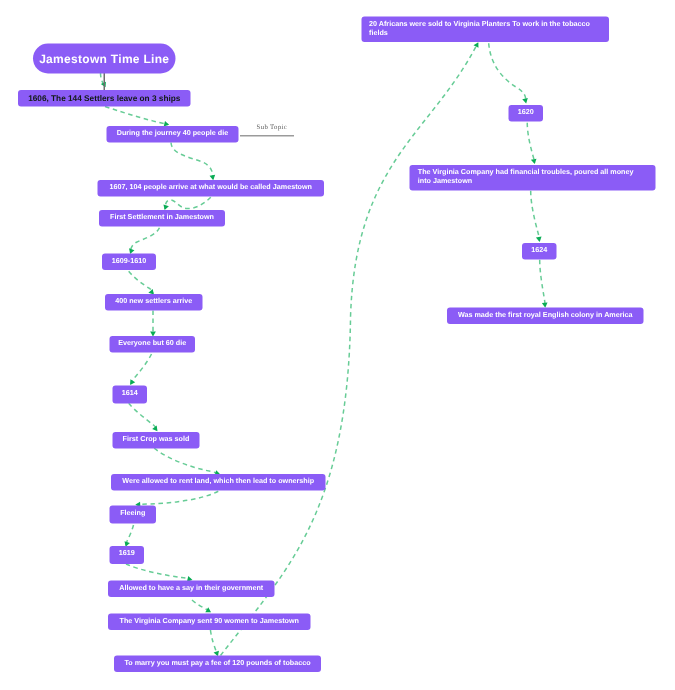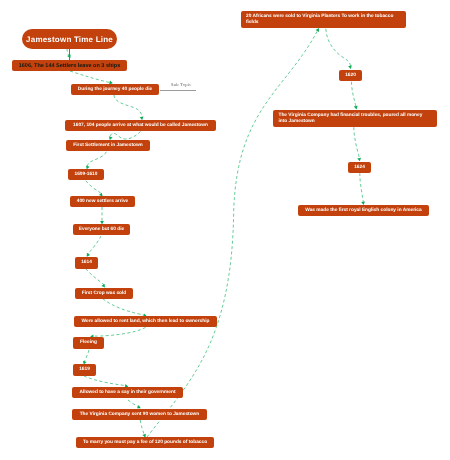--- a/index.html
+++ b/index.html
@@ -1,21 +1,21 @@
 <!DOCTYPE html>
 <html><head>
 <meta charset="utf-8">
 <style>
   html,body{margin:0;padding:0;background:#ffffff;}
   body{width:450px;height:460px;position:relative;overflow:hidden;
        font-family:"Liberation Sans",sans-serif;
        -webkit-font-smoothing:antialiased;text-rendering:geometricPrecision;}
   #stage{position:absolute;left:0;top:0;width:450px;height:460px;}
   #edges{position:absolute;left:0;top:0;width:450px;height:460px;}
-  .node{position:absolute;background:#c2410c;display:flex;align-items:center;
+  .node{position:absolute;background:#8b5cf6;display:flex;align-items:center;
         justify-content:center;text-align:center;box-sizing:border-box;
         border-radius:2px;font-weight:bold;line-height:1.22;padding-top:0.8px;
         white-space:nowrap;overflow:hidden;}
   .node.wrap{white-space:normal;text-align:left;justify-content:flex-start;
         padding:0 3px;}
   .node.pill{border-radius:11px;letter-spacing:.2px;}
   .greyline{position:absolute;background:#6e6e6e;width:1px;}
   .subtopic{position:absolute;}
   .subtopic .stline{position:absolute;left:0;top:12.6px;width:36px;height:.8px;background:#9b9b9b;}
   .subtopic .sttext{position:absolute;left:11px;top:4.6px;font-size:4.5px;color:#606060;

